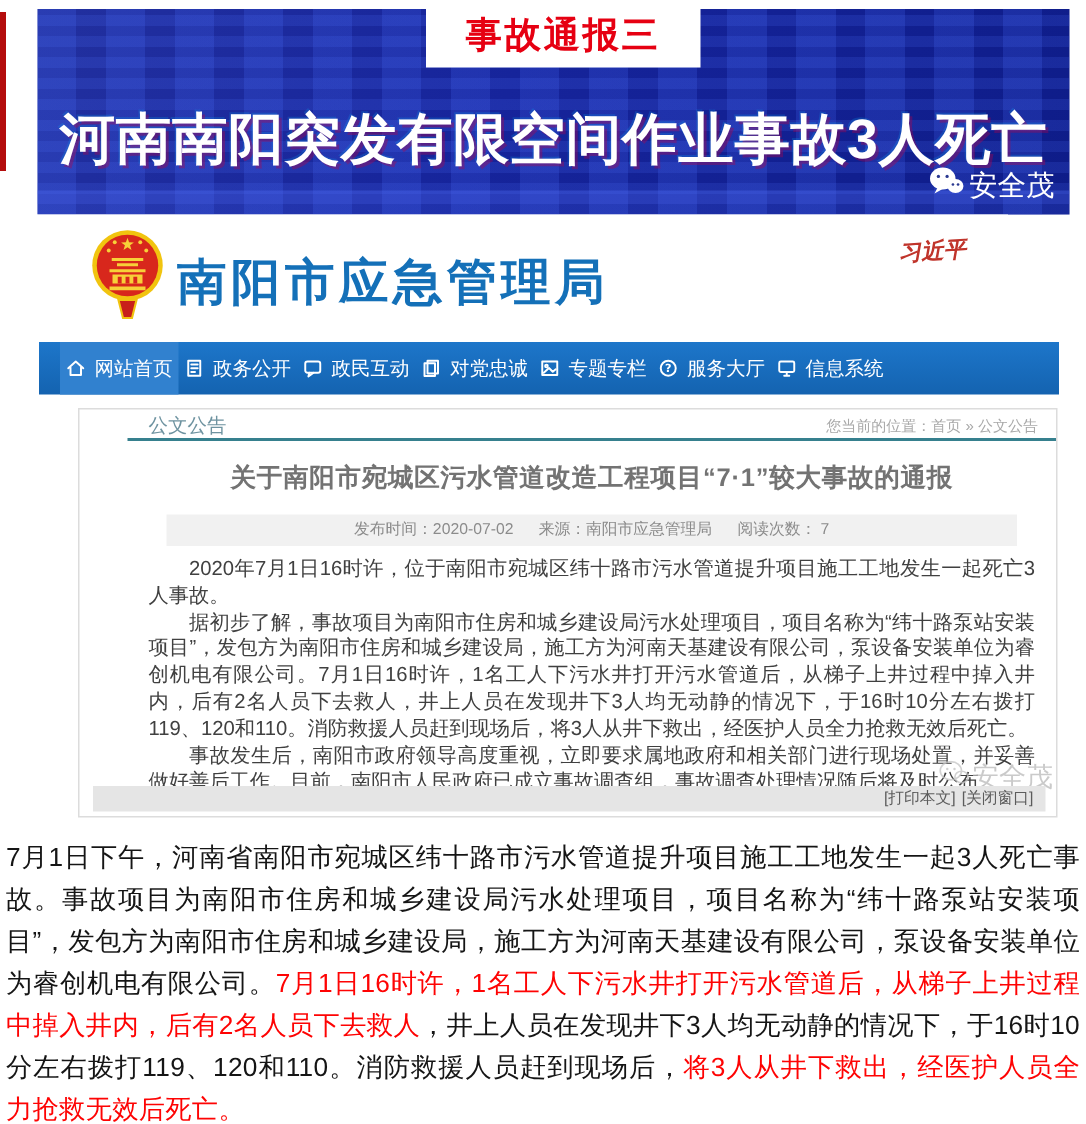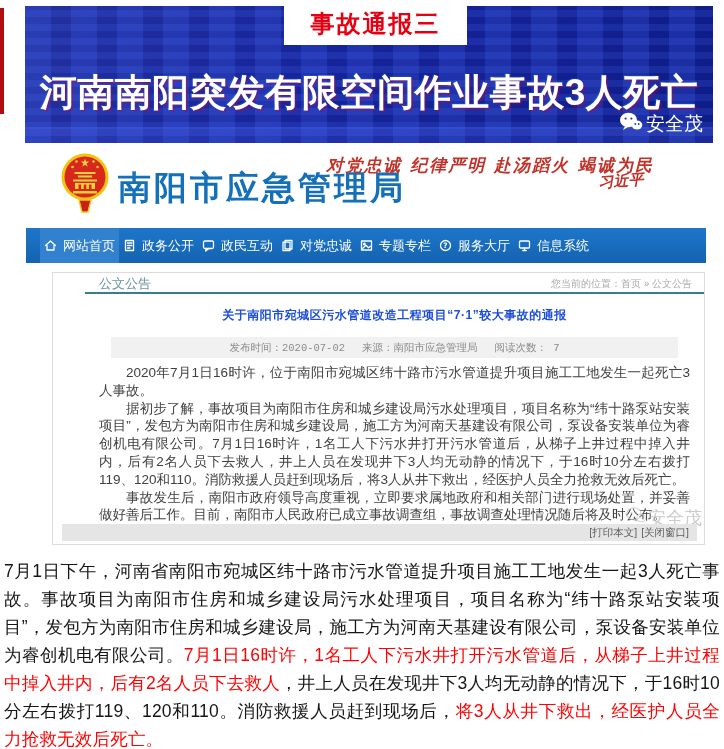--- a/index.html
+++ b/index.html
@@ -71,27 +71,27 @@
     border:1px solid #dcdcdc; background:#fff;padding-left:32px;
   }
   .panel-head {
     display:flex; justify-content:space-between; align-items:center;
     height:21px; padding:2px 12px 0 14px; border-bottom:2px solid #36808e;
   }
   .section-title { color:#6e93a0; font-size:13px; }
   .breadcrumb { color:#a9a9a9; font-size:10px; cursor:pointer; }
   .article-title {
     margin:13px 10px 0; text-align:center;
-    color:#1d4ed8; font-size:12px; font-weight:bold; letter-spacing:0.5px;
+    color:#737373; font-size:17px; font-weight:bold; letter-spacing:0.5px;
   }
   .meta {
     margin:13px 26px 0; height:21px; line-height:21px;
     background:#f1f1f1; text-align:center; color:#8b8b8b; font-size:10.5px;
   }
-  .meta span { margin:0 7px;font-family:Liberation Mono, monospace; }
+  .meta span { margin:0 7px; }
   .article-body { margin:6px 14px 0; color:#404040; font-size:13.5px; line-height:17.8px; text-align:justify; }
   .article-body p { margin:0; text-indent:2em; }
   .panel-watermark {
     position:absolute; right:2px; bottom:14px; display:flex; align-items:center; gap:2px;
     color:#b9b9b9; font-size:18px; opacity:0.75;
   }
   .article-footer {
     position:absolute; left:9px; right:7px; bottom:3px; height:17px; line-height:17px;
     background:#e5e5e5; text-align:right; padding-right:8px;
     color:#5c5c5c; font-size:10.5px;
@@ -148,21 +148,20 @@
         <rect x="15" y="31" width="20" height="6" fill="#f7d038"></rect>
         <rect x="18.5" y="32.5" width="2.6" height="4.5" fill="#d8271c"></rect>
         <rect x="23.7" y="32.5" width="2.6" height="4.5" fill="#d8271c"></rect>
         <rect x="28.9" y="32.5" width="2.6" height="4.5" fill="#d8271c"></rect>
         <rect x="13" y="39" width="24" height="2.5" fill="#f7d038"></rect>
         <polygon points="19,48 31,48 28,60 22,60" fill="#c8201a" stroke="#f1c40f" stroke-width="1.4"></polygon>
       </svg>
     </div>
     <div class="agency-name">南阳市应急管理局</div>
     <div class="slogan-wrap">
-      <div class="slogan">对党忠诚 纪律严明 赴汤蹈火 竭诚为民</div>
       <div class="signature">习近平</div>
     </div>
   </div>
 
   <nav class="nav" id="nav">
       <div class="nav-item active">
         <span class="nav-icon">
           <svg width="13" height="13" viewBox="0 0 13 13">
             <path fill="none" stroke="#fff" stroke-width="1.3" stroke-linecap="round" stroke-linejoin="round" d="M1.5 6.5 L6.5 2 L11.5 6.5 M3 6 V11 H10 V6"></path>
           </svg>

